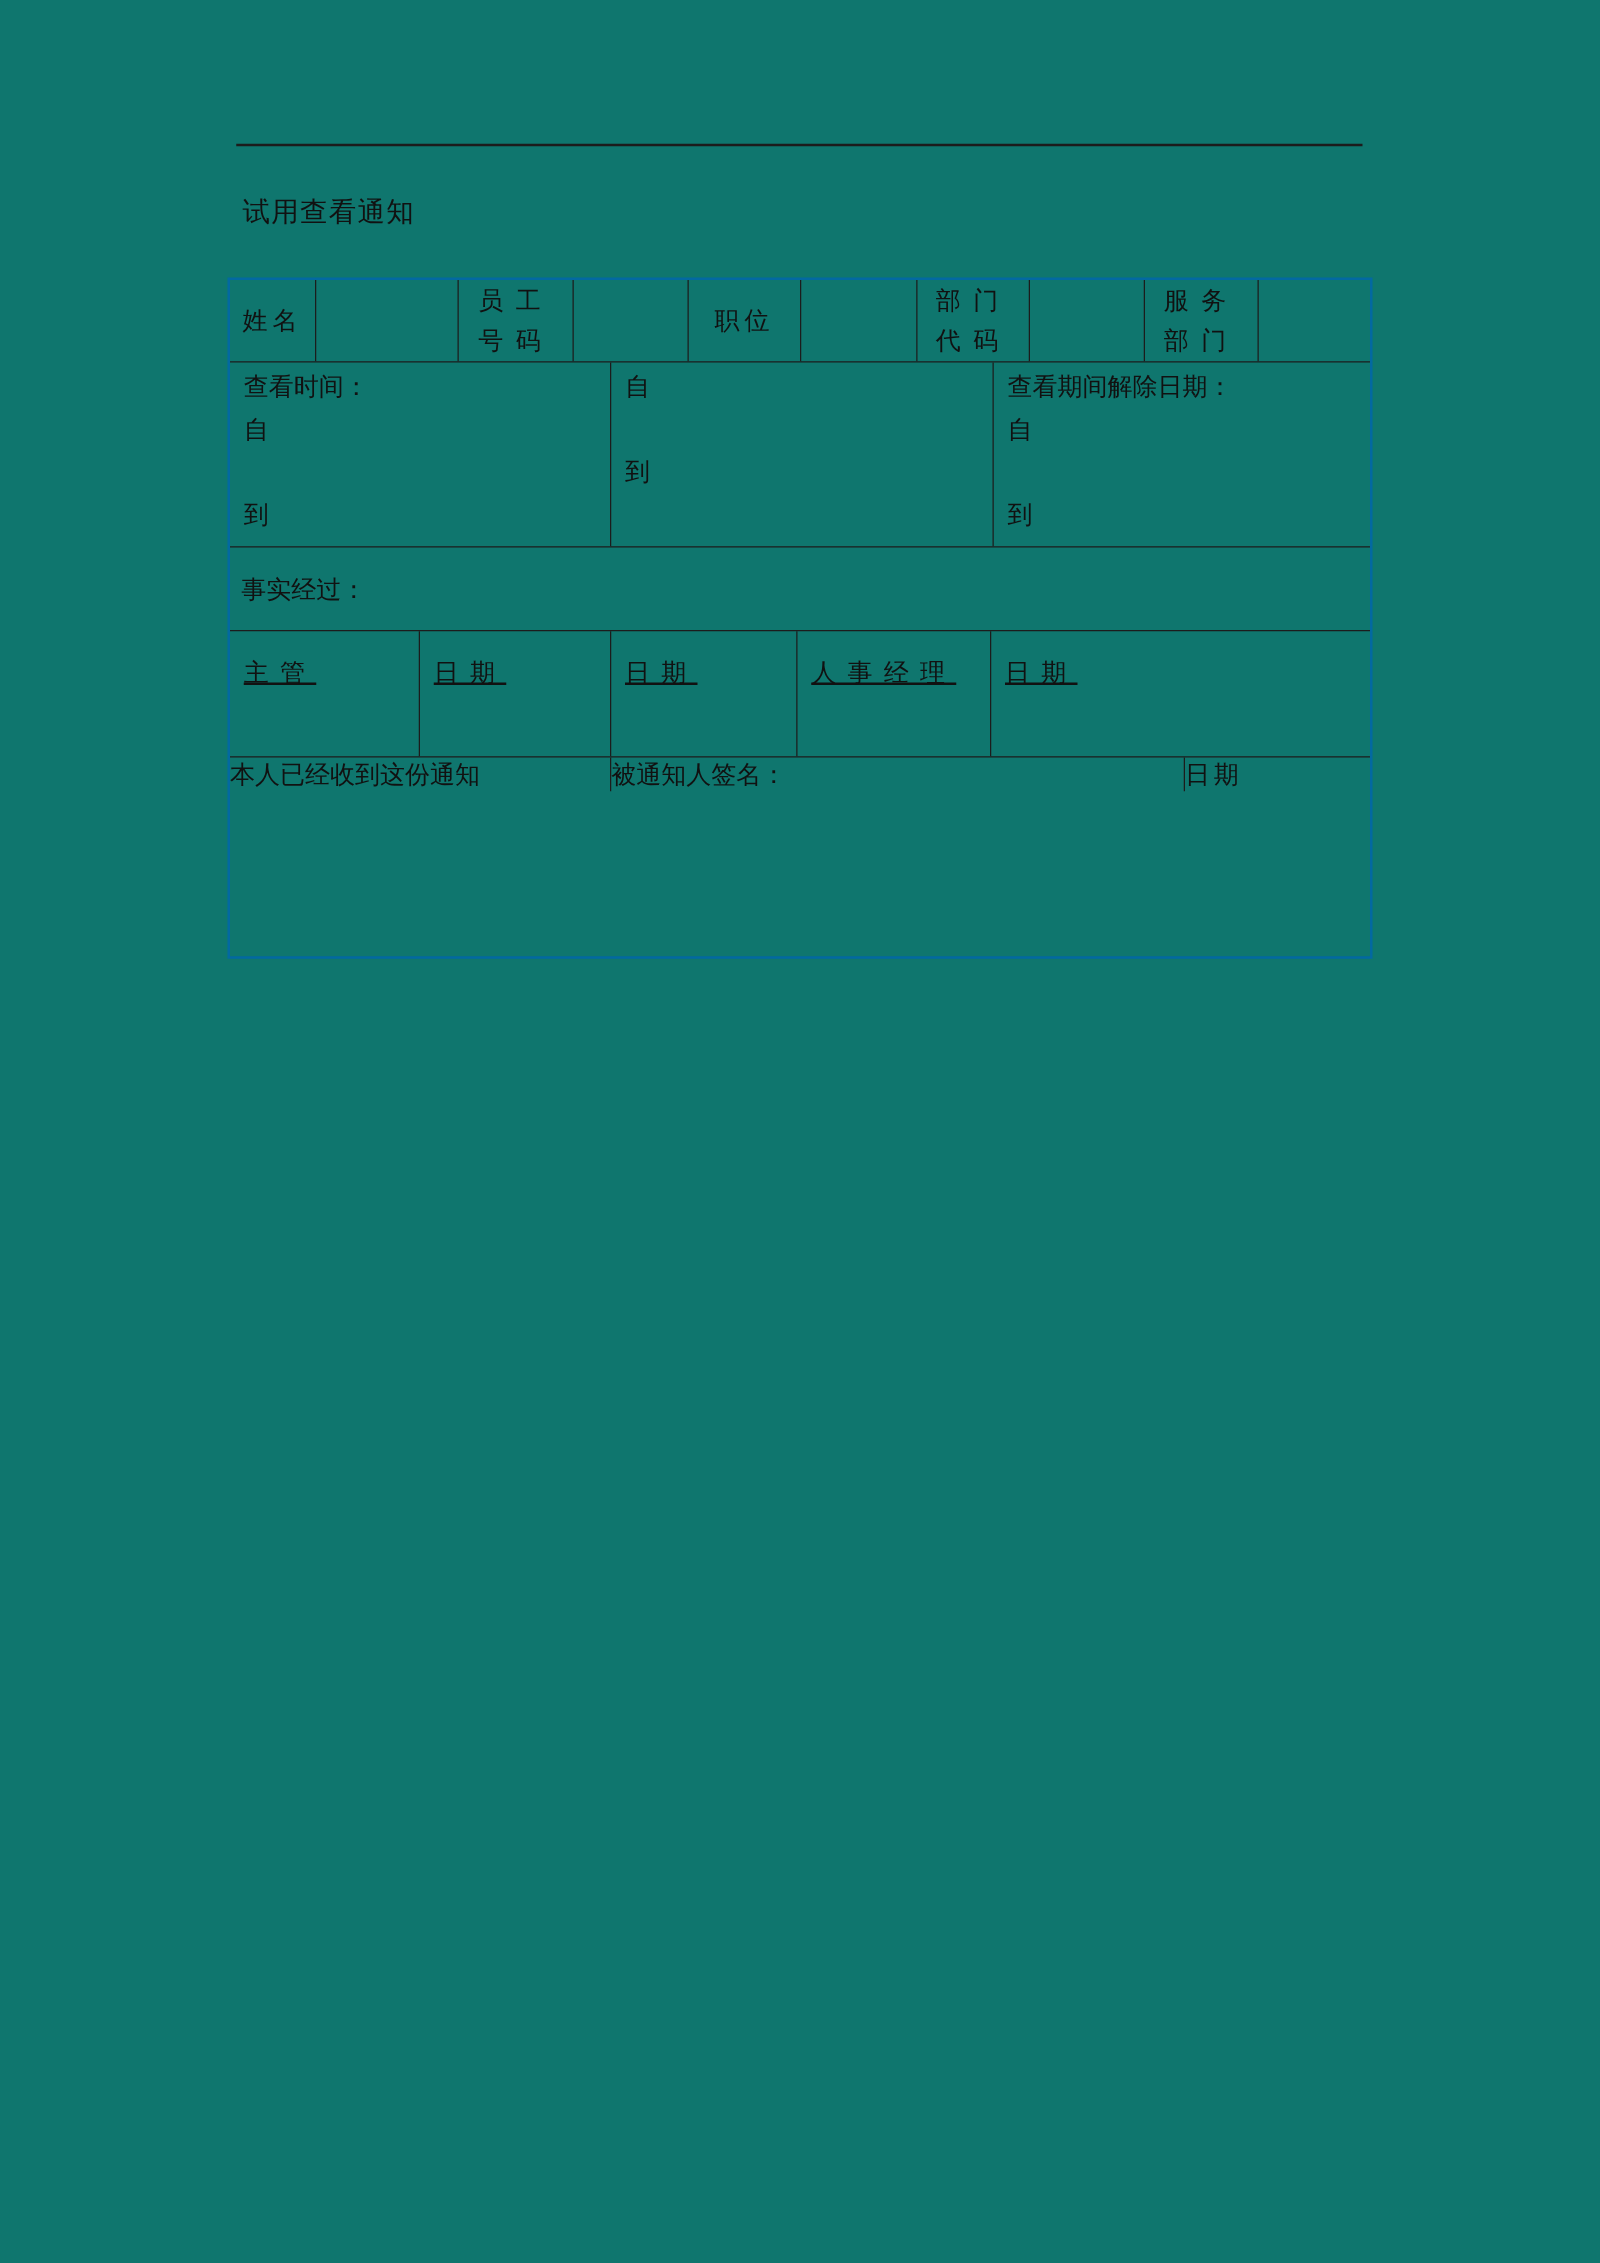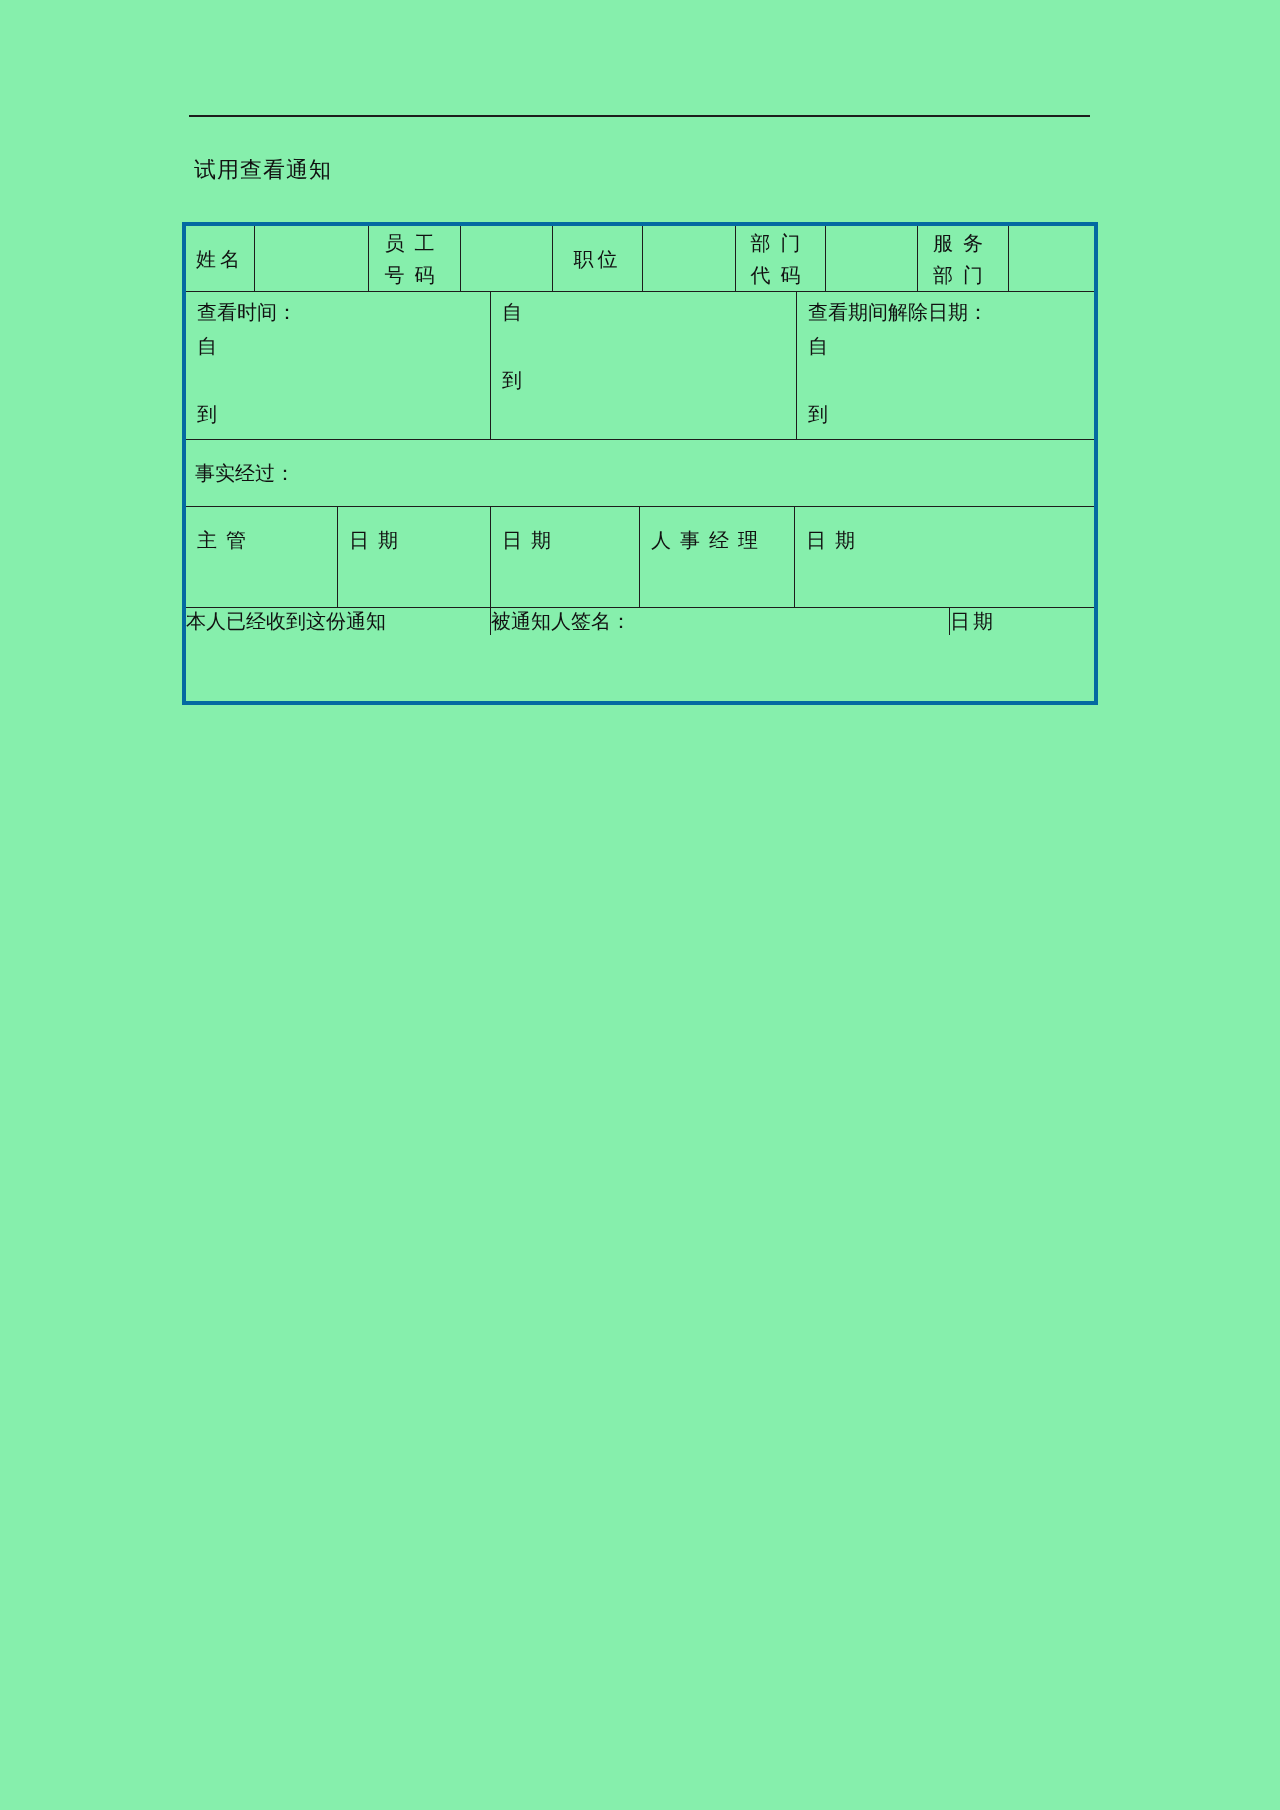--- a/index.html
+++ b/index.html
@@ -1,42 +1,42 @@
 <!DOCTYPE html>
 <html><head>
 <meta charset="utf-8">
 <style>
   html, body { margin: 0; padding: 0; background: #ffffff; }
   .page {
     position: relative;
     width: 1280px;
     height: 1810px;
-    background: #86efac;
+    background: #0f766e;
     font-family: "Liberation Serif", "DejaVu Serif", serif;
     color: #111111;
   }
   .top-rule {
     position: absolute;
     left: 189px; top: 115px;
     width: 901px; height: 2px;
     background: #1c1c1c;
   }
   .doc-title {
     position: absolute;
     left: 194px; top: 157px;
     font-size: 22px;
     line-height: 26px;
     letter-spacing: 1px;
     white-space: nowrap;
   }
   .form-table {
     position: absolute;
     left: 182px; top: 222px;
-    width: 916px; height: 483px;
-    border: 4px solid #0369a1;
+    width: 916px; height: 545px;
+    border: 2px solid #0369a1;
     box-sizing: border-box;
     font-size: 20px;
   }
   .trow {
     display: flex;
     width: 100%;
     box-sizing: border-box;
     border-bottom: 1px solid #1c1c1c;
   }
   .trow:last-child { border-bottom: none; }
@@ -66,21 +66,21 @@
 
   
   .row-facts { height: 67px; }
   .row-facts .tcell {
     display: flex;
     align-items: center;
     padding-left: 9px;
   }
 
   
-  .row-signoff { height: 101px; }
+  .row-signoff { height: 101px; text-decoration: underline; }
   .row-signoff .tcell {
     padding: 20px 0 0 11px;
     letter-spacing: 9px;
     white-space: nowrap;
   }
 
   
   .row-ack { flex: 1; }
   .row-ack .tcell {
     display: flex;

